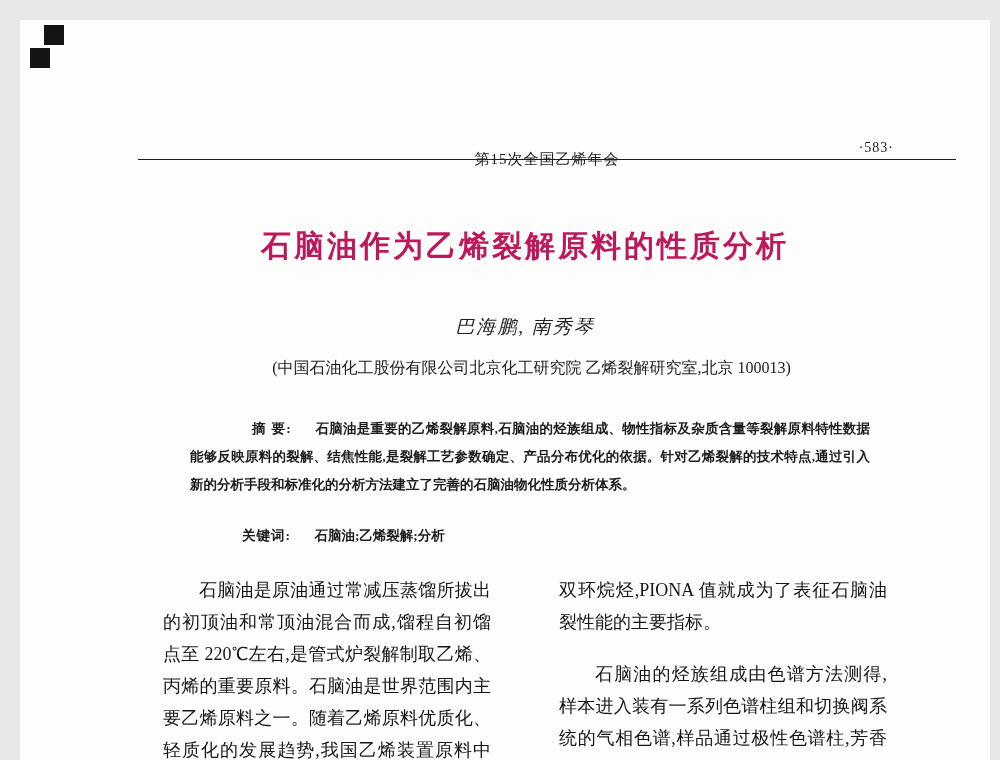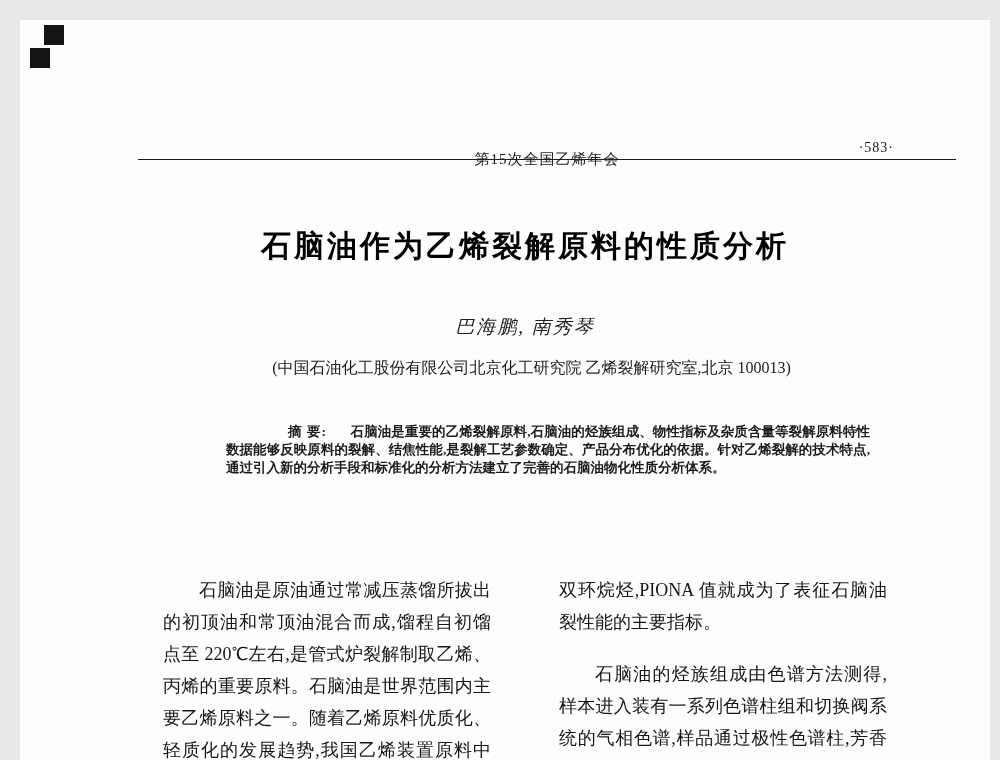--- a/index.html
+++ b/index.html
@@ -44,21 +44,21 @@
   }
 
   .paper-title {
     position: absolute;
     left: 113px; right: 103px; top: 196px;
     text-align: center;
     font-family: "Liberation Sans", sans-serif;
     font-weight: 700;
     font-size: 30px;
     letter-spacing: 3px;
-    color: #000000;
+    color: #be185d;
   }
   .authors {
     position: absolute;
     left: 113px; right: 103px; top: 284px;
     text-align: center;
     font-style: italic;
     font-weight: 400;
     font-size: 19px;
     letter-spacing: 2px;
     color: #1f1f1f;
@@ -66,27 +66,26 @@
   .affiliation {
     position: absolute;
     left: 113px; right: 90px; top: 328px;
     text-align: center;
     font-size: 16px;
     color: #1b1b1b;
   }
 
   .abstract-block {
     position: absolute;
-    left: 150px; right: 130px; top: 383px;
+    left: 150px; right: 130px; top: 375px;
     font-size: 13.5px;
-    line-height: 18px;
+    line-height: 28px;
     font-weight: 600;
     color: #1c1c1c;
     text-align: justify;
-    margin-left: 36px;
   }
   .abstract-block p.abstract-text { text-indent: 52px; }
   .abs-label, .kw-label { font-weight: 700; letter-spacing: 1px; }
   .keywords-line {
     margin-top: 3px;
     padding-left: 52px;
     text-align: left;
   }
 
   .body-columns {
@@ -119,20 +118,22 @@
 
   <h1 class="paper-title">石脑油作为乙烯裂解原料的性质分析</h1>
 
   <div class="authors">巴海鹏, 南秀琴</div>
 
   <div class="affiliation">(中国石油化工股份有限公司北京化工研究院 乙烯裂解研究室,北京 100013)</div>
 
   <div class="abstract-block">
     <p class="abstract-text"><span class="abs-label">摘  要:</span>
       <span>石脑油是重要的乙烯裂解原料,石脑油的烃族组成、物性指标及杂质含量等裂解原料特性数据能够反映原料的裂解、结焦性能,是裂解工艺参数确定、产品分布优化的依据。针对乙烯裂解的技术特点,通过引入新的分析手段和标准化的分析方法建立了完善的石脑油物化性质分析体系。</span></p>
+    <p class="keywords-line"><span class="kw-label">关键词:</span>
+      <span>石脑油;乙烯裂解;分析</span></p>
   </div>
 
   <div class="body-columns">
     <div class="col">
       <p class="indent">石脑油是原油通过常减压蒸馏所拔出的初顶油和常顶油混合而成,馏程自初馏点至 220℃左右,是管式炉裂解制取乙烯、丙烯的重要原料。石脑油是世界范围内主要乙烯原料之一。随着乙烯原料优质化、轻质化的发展趋势,我国乙烯装置原料中石脑油的用量已超过 60%。由于石脑油因为原油的产地,加工工艺不同存在较大的差异,因此</p>
     </div>
     <div class="col">
       <p class="noindent">双环烷烃,PIONA 值就成为了表征石脑油裂性能的主要指标。</p>
       <p class="indent">石脑油的烃族组成由色谱方法测得,样本进入装有一系列色谱柱组和切换阀系统的气相色谱,样品通过极性色谱柱,芳香化合物、双环烷烃、高沸点烷烃和环烷烃馏分保留,其它馏分洗脱后通过铂涂层色谱柱,分离烷烃和环烷烃,烯烃部分</p>
     </div>

